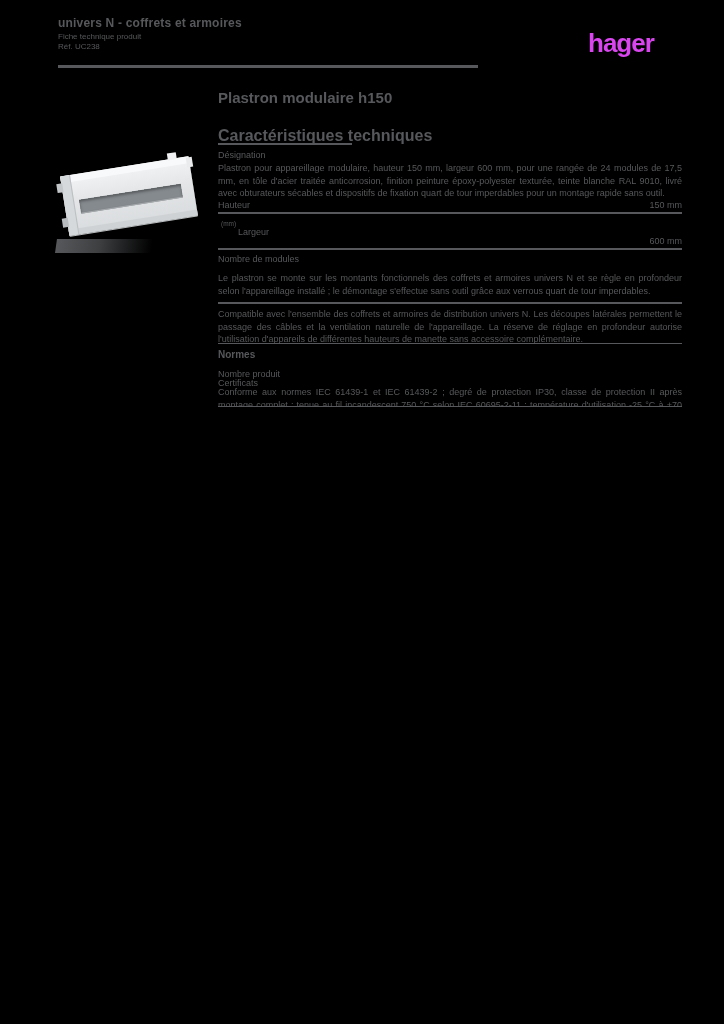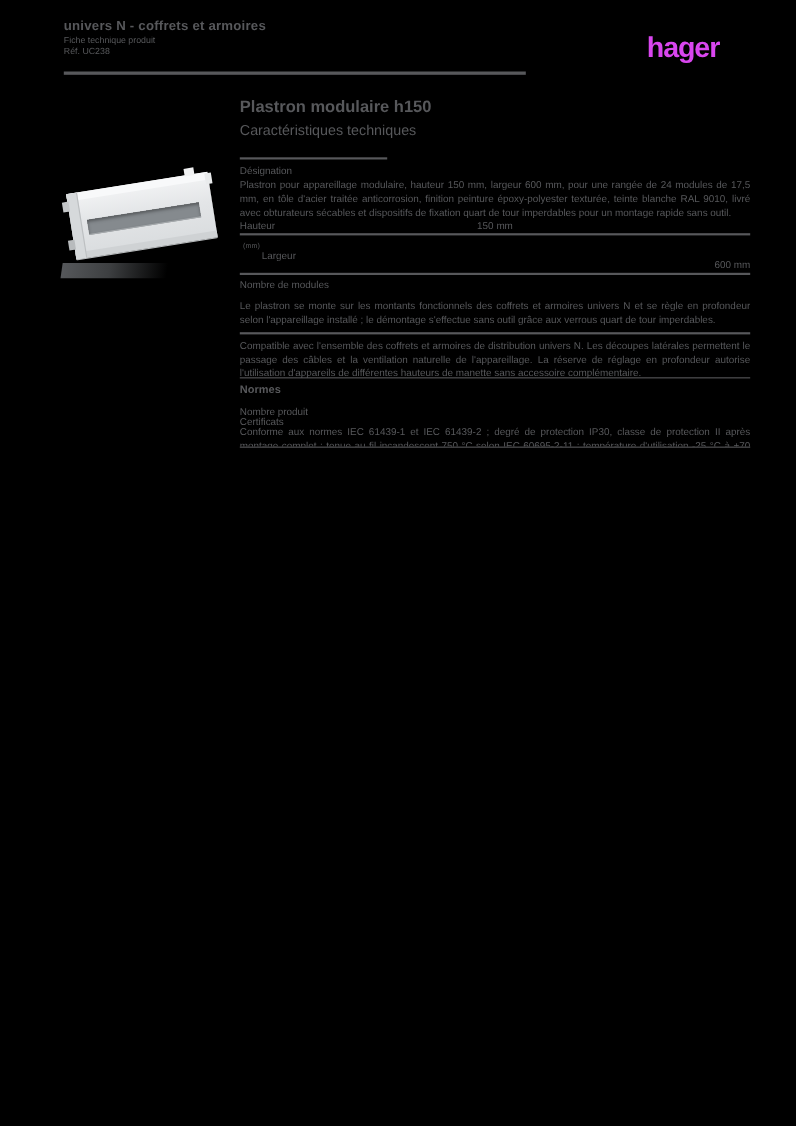--- a/index.html
+++ b/index.html
@@ -9,21 +9,21 @@
   }
   .abs{position:absolute;}
   
   .hdr-line1{left:58px;top:16px;font-size:12px;font-weight:bold;letter-spacing:.2px;}
   .hdr-line2{left:58px;top:32px;font-size:8px;}
   .hdr-line3{left:58px;top:42px;font-size:8px;}
   .hdr-rule{left:58px;top:65px;width:420px;height:3px;background:#57585B;}
   .logo{left:588px;top:28px;font-size:26px;font-weight:bold;letter-spacing:-1px;color:#d946ef;}
   
   .page-title{left:218px;top:89px;font-size:15px;font-weight:bold;}
-  .sec1-head{left:218px;top:111px;font-size:13px;font-weight:normal;}
+  .sec1-head{left:218px;top:127px;font-size:16px;font-weight:bold;}
   .sec1-underline{left:218px;top:143px;width:134px;height:2px;background:#57585B;}
   .sec2-head{left:218px;top:349px;font-size:10px;font-weight:bold;}
   
   .product{left:56px;top:144px;width:152px;height:114px;}
   .plate{position:absolute;left:8px;top:22px;width:130px;height:60px;
     background:linear-gradient(180deg,#f3f4f5 0%,#e3e5e7 45%,#d9dcde 100%);
     transform:rotate(-9deg);border-radius:1px;box-shadow:0 1px 0 #b9bcbe;}
   .plate-top{position:absolute;left:0;top:0;width:100%;height:7px;background:#f8f9fa;}
   .plate-bottom{position:absolute;left:0;bottom:0;width:100%;height:6px;background:#cfd2d4;}
   .plate-endcap{position:absolute;left:0;top:0;width:9px;height:100%;background:#d6d9db;border-right:1px solid #bcbfc1;}
@@ -36,21 +36,21 @@
   .shadow{position:absolute;left:0px;top:95px;width:96px;height:14px;transform:skewX(-8deg);
     background:linear-gradient(90deg,#56585b 0%,#3d3f41 45%,rgba(35,36,38,0) 100%);}
   
   .lbl{font-size:9px;line-height:11px;}
   .val{font-size:9px;text-align:right;width:464px;left:218px;}
   .band{left:218px;width:464px;font-size:9px;line-height:12.5px;text-align:justify;overflow:hidden;}
   .rule{left:218px;width:464px;height:2px;background:#57585B;}
   .thin{height:1px;}
   .desig-label{left:218px;top:150px;}
   .desig-text{top:162px;height:38px;}
-  .row1-l{left:218px;top:200px;}   .row1-v{top:200px;text-align:center;}
+  .row1-l{left:218px;top:200px;}   .row1-v{top:200px;}
   .rule1{top:212px;}
   .note-small{left:221px;top:220px;font-size:6.5px;}
   .row2-l{left:218px;top:227px;padding-left:20px;}   .row2-v{top:236px;}
   .rule2{top:248px;}
   .row3-l{left:218px;top:254px;width:100px;}  .row3-v{top:252px;}
   .band1{top:272px;height:26px;}
   .rule3{top:302px;}
   .para1{top:308px;height:37px;}
   .rule4{top:343px;}
   

